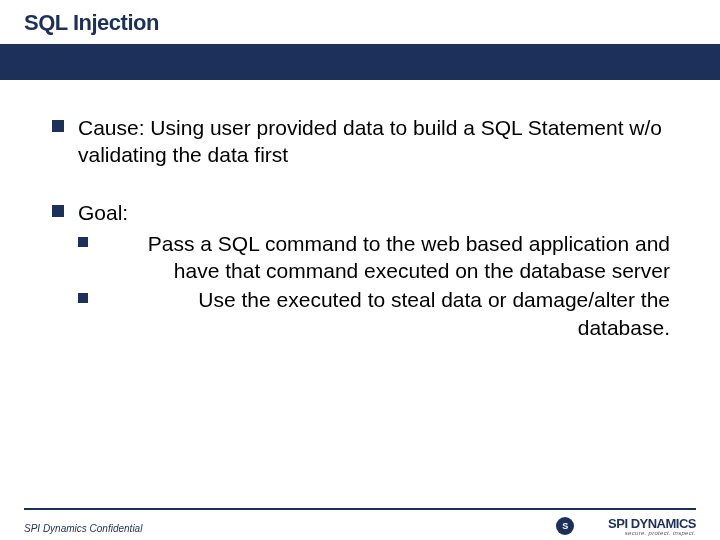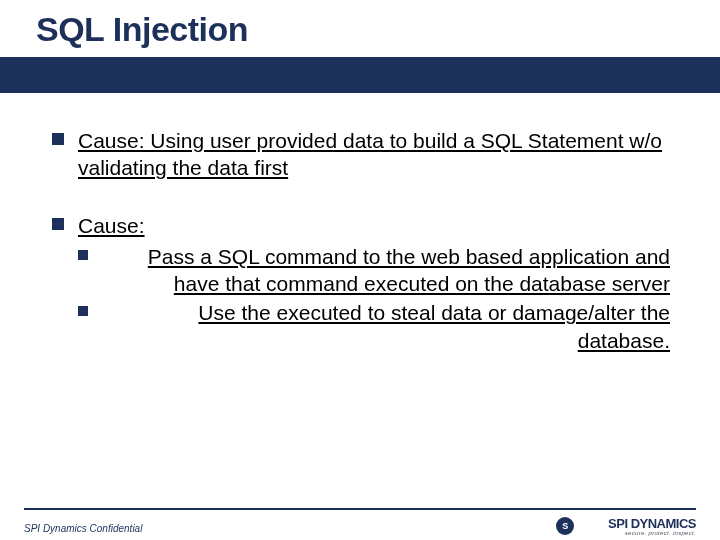--- a/index.html
+++ b/index.html
@@ -1,25 +1,25 @@
 <!DOCTYPE html>
 <html><head>
 <meta charset="utf-8">
 <style>
   * { margin: 0; padding: 0; box-sizing: border-box; }
   html, body { width: 720px; height: 540px; overflow: hidden; font-family: Verdana, Geneva, sans-serif; background: #fff; }
   .slide { width: 720px; height: 540px; position: relative; }
   .title-wrap { padding: 10px 0 0 24px; }
-  .title { font-size: 34px; font-weight: 700; color: #1d305a; letter-spacing: -0.5px; margin-left: 12px; }
+  .title { font-size: 22px; font-weight: 700; color: #1d305a; letter-spacing: -0.5px; }
   .bar { width: 100%; height: 36px; background: #1d305a; margin-top: 8px; }
   .content { padding: 34px 50px 0 52px; }
   ul.outer { list-style: none; }
   ul.outer > li { position: relative; padding-left: 26px; margin-bottom: 30px; }
   ul.outer > li .sq { position: absolute; left: 0; top: 6px; width: 12px; height: 12px; background: #1d305a; }
-  .txt { font-size: 21px; color: #000; line-height: 1.3; text-decoration: underline; }
+  .txt { font-size: 21px; color: #000; line-height: 1.3; }
   ul.inner { list-style: none; margin-top: 4px; text-align: right; }
   ul.inner > li { position: relative; padding-left: 24px; margin-bottom: 2px; }
   ul.inner > li .sq2 { position: absolute; left: 0; top: 7px; width: 10px; height: 10px; background: #1d305a; }
   .footer { position: absolute; left: 0; bottom: 0; width: 100%; height: 32px; }
   .footer-line { position: absolute; left: 24px; right: 24px; top: 0; height: 2px; background: #1d305a; }
   .footer-txt { position: absolute; left: 24px; bottom: 6px; font-size: 10px; font-style: italic; color: #1d305a; font-family: Arial, sans-serif; }
   .logo { position: absolute; right: 24px; bottom: 4px; font-size: 12px; color: #1d305a; font-family: Arial, sans-serif; letter-spacing: -0.5px; display: flex; align-items: center; gap: 4px; }
   .logo-mark { display: inline-flex; align-items: center; justify-content: center; width: 18px; height: 18px; border-radius: 50%; background: #1d305a; color: #fff; font-size: 9px; font-weight: bold; }
   .logo-txt { display: inline-block; margin-left: 30px; }
   .logo-main { font-weight: 700; font-size: 13px; }
@@ -35,21 +35,21 @@
   <div class="bar"></div>
 
   <div class="content">
     <ul class="outer">
       <li>
         <span class="sq"></span>
         <div class="txt">Cause: Using user provided data to build a SQL Statement w/o validating the data first</div>
       </li>
       <li>
         <span class="sq"></span>
-        <div class="txt">Cause:</div>
+        <div class="txt">Goal:</div>
         <ul class="inner">
           <li>
             <span class="sq2"></span>
             <div class="txt">Pass a SQL command to the web based application and have that command executed on the database server</div>
           </li>
           <li>
             <span class="sq2"></span>
             <div class="txt">Use the executed to steal data or damage/alter the database.</div>
           </li>
         </ul>

